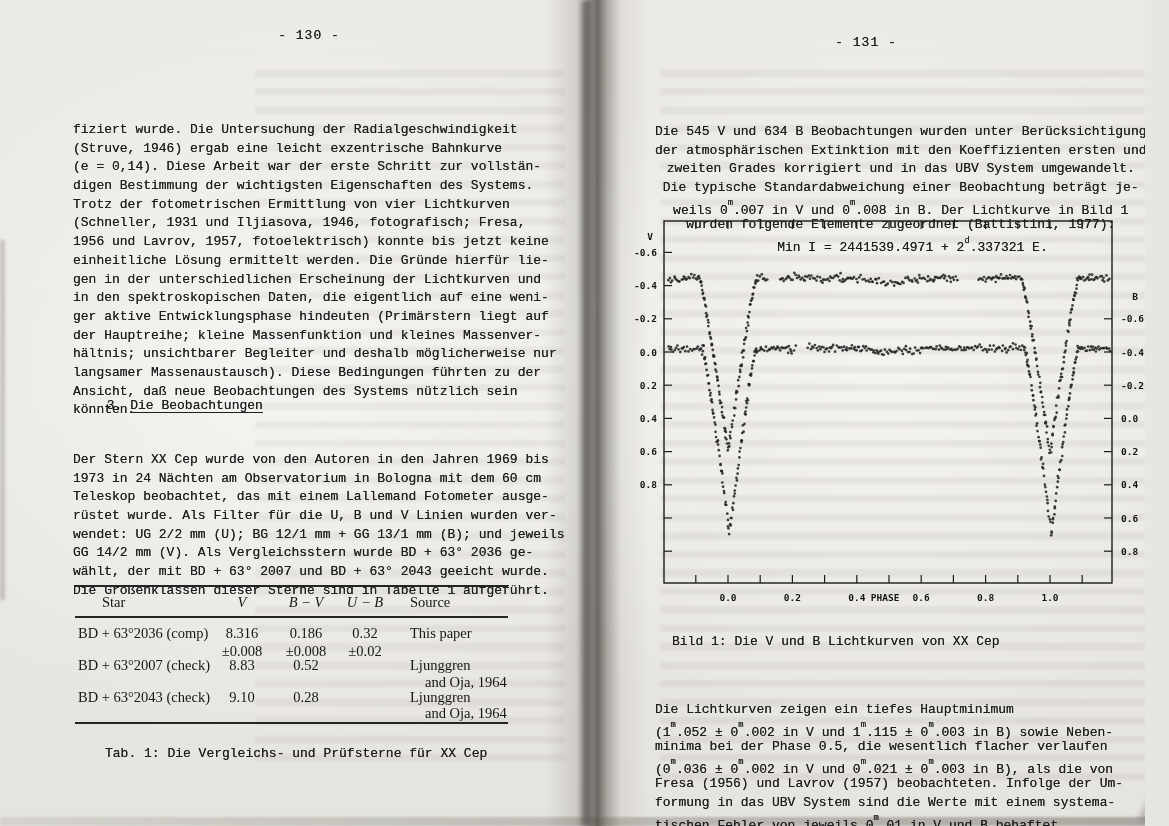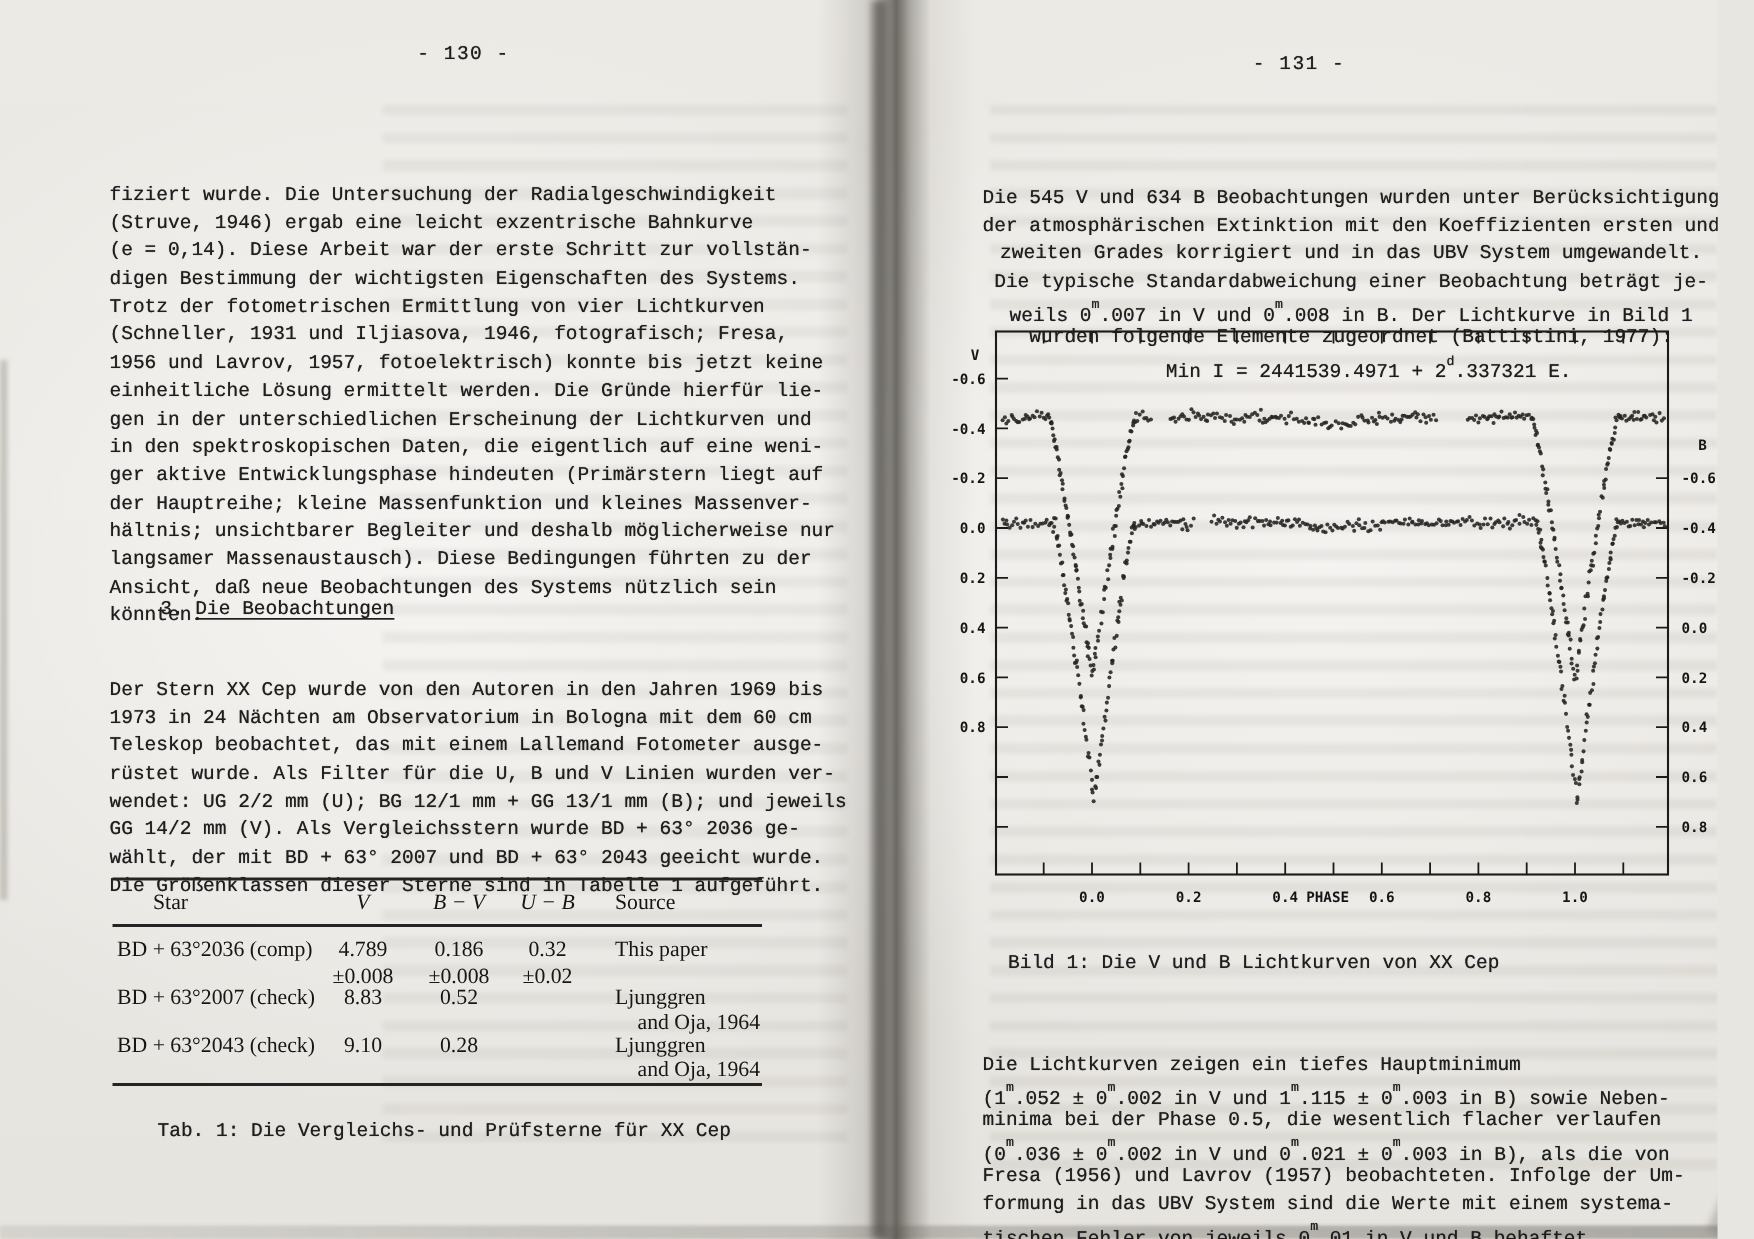--- a/index.html
+++ b/index.html
@@ -61,21 +61,21 @@
     <div>
       <div class="abs rule" style="left:75px;top:585px;width:433px;height:2px;"></div>
       <div class="abs serif" style="left:78px;top:594px;margin-left:24px;">Star</div>
       <div class="abs serif it cc" style="left:242px;top:594px;">V</div>
       <div class="abs serif it cc" style="left:306px;top:594px;">B − V</div>
       <div class="abs serif it cc" style="left:365px;top:594px;">U − B</div>
       <div class="abs serif" style="left:410px;top:594px;">Source</div>
       <div class="abs rule" style="left:75px;top:616px;width:433px;height:1.5px;"></div>
 
       <div class="abs serif" style="left:78px;top:625px;text-align:right;">BD + 63°2036 (comp)</div>
-      <div class="abs serif cc" style="left:242px;top:625px;">4.789</div>
+      <div class="abs serif cc" style="left:242px;top:625px;">8.316</div>
       <div class="abs serif cc" style="left:306px;top:625px;">0.186</div>
       <div class="abs serif cc" style="left:365px;top:625px;">0.32</div>
       <div class="abs serif" style="left:410px;top:625px;">This paper</div>
       <div class="abs serif cc" style="left:242px;top:643px;">±0.008</div>
       <div class="abs serif cc" style="left:306px;top:643px;">±0.008</div>
       <div class="abs serif cc" style="left:365px;top:643px;">±0.02</div>
 
       <div class="abs serif" style="left:78px;top:657px;">BD + 63°2007 (check)</div>
       <div class="abs serif cc" style="left:242px;top:657px;">8.83</div>
       <div class="abs serif cc" style="left:306px;top:657px;">0.52</div>

